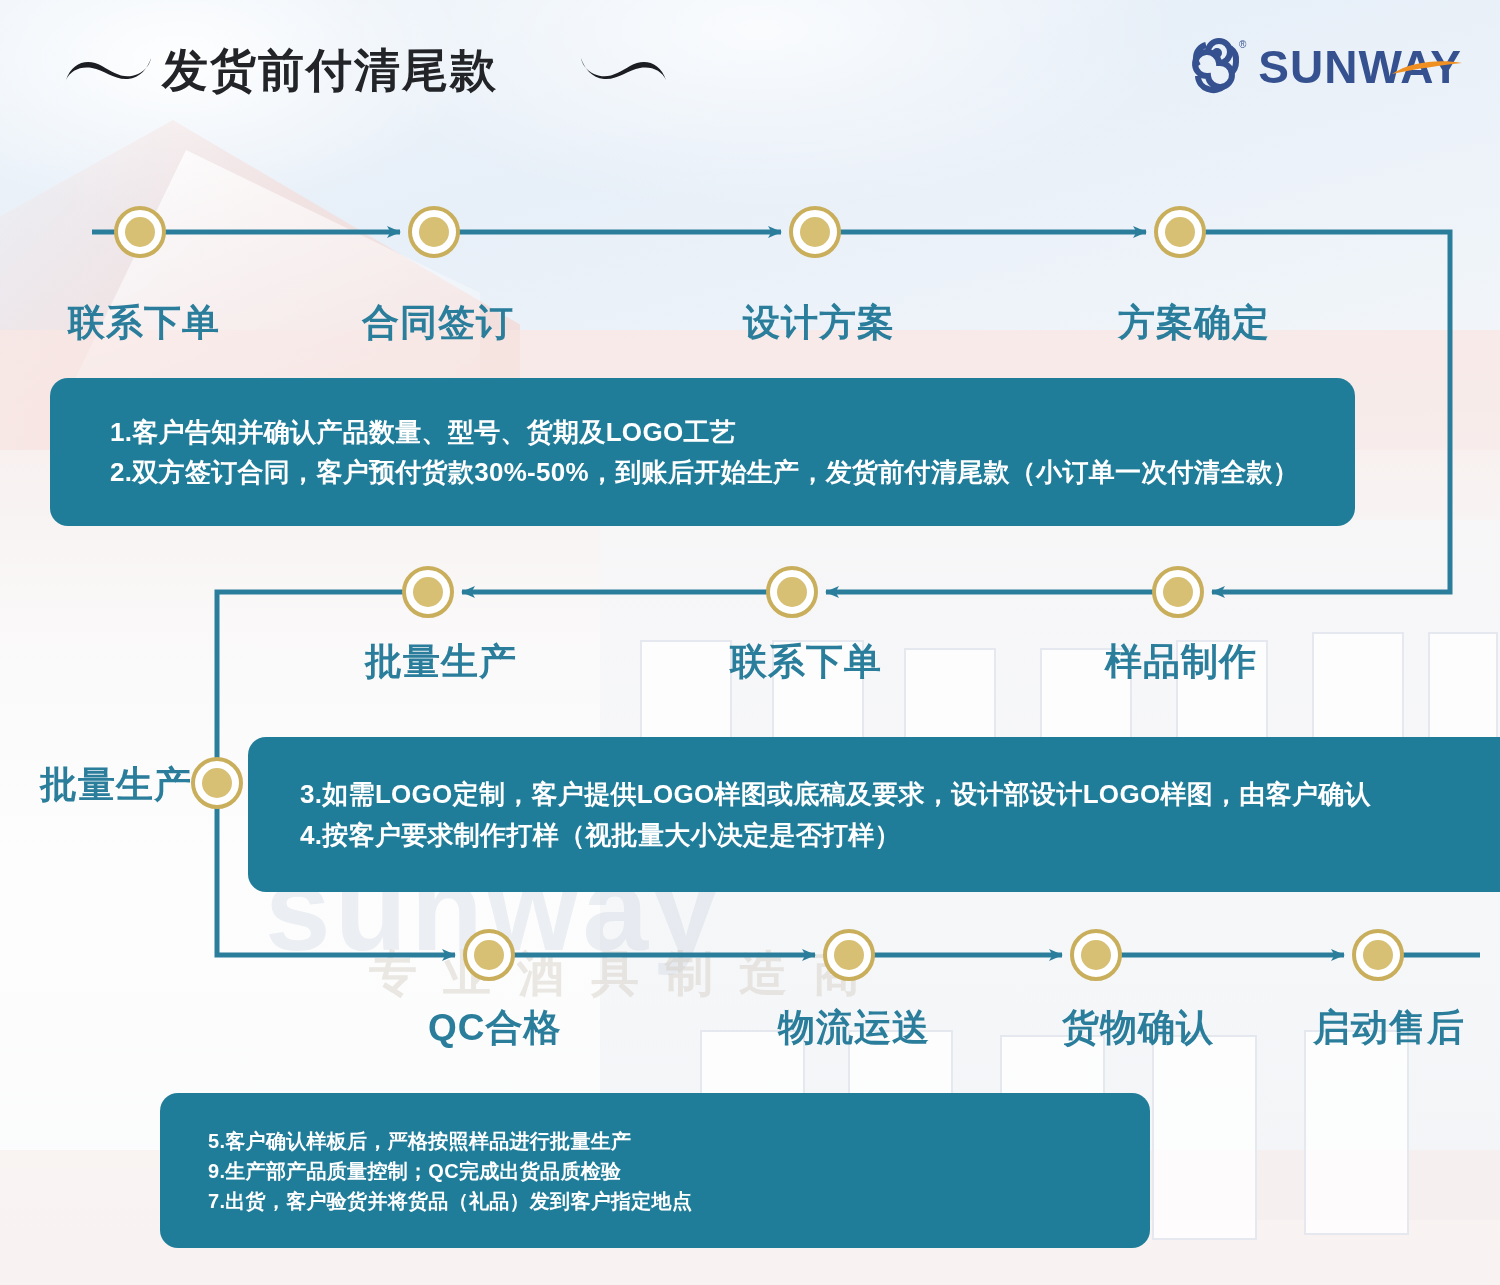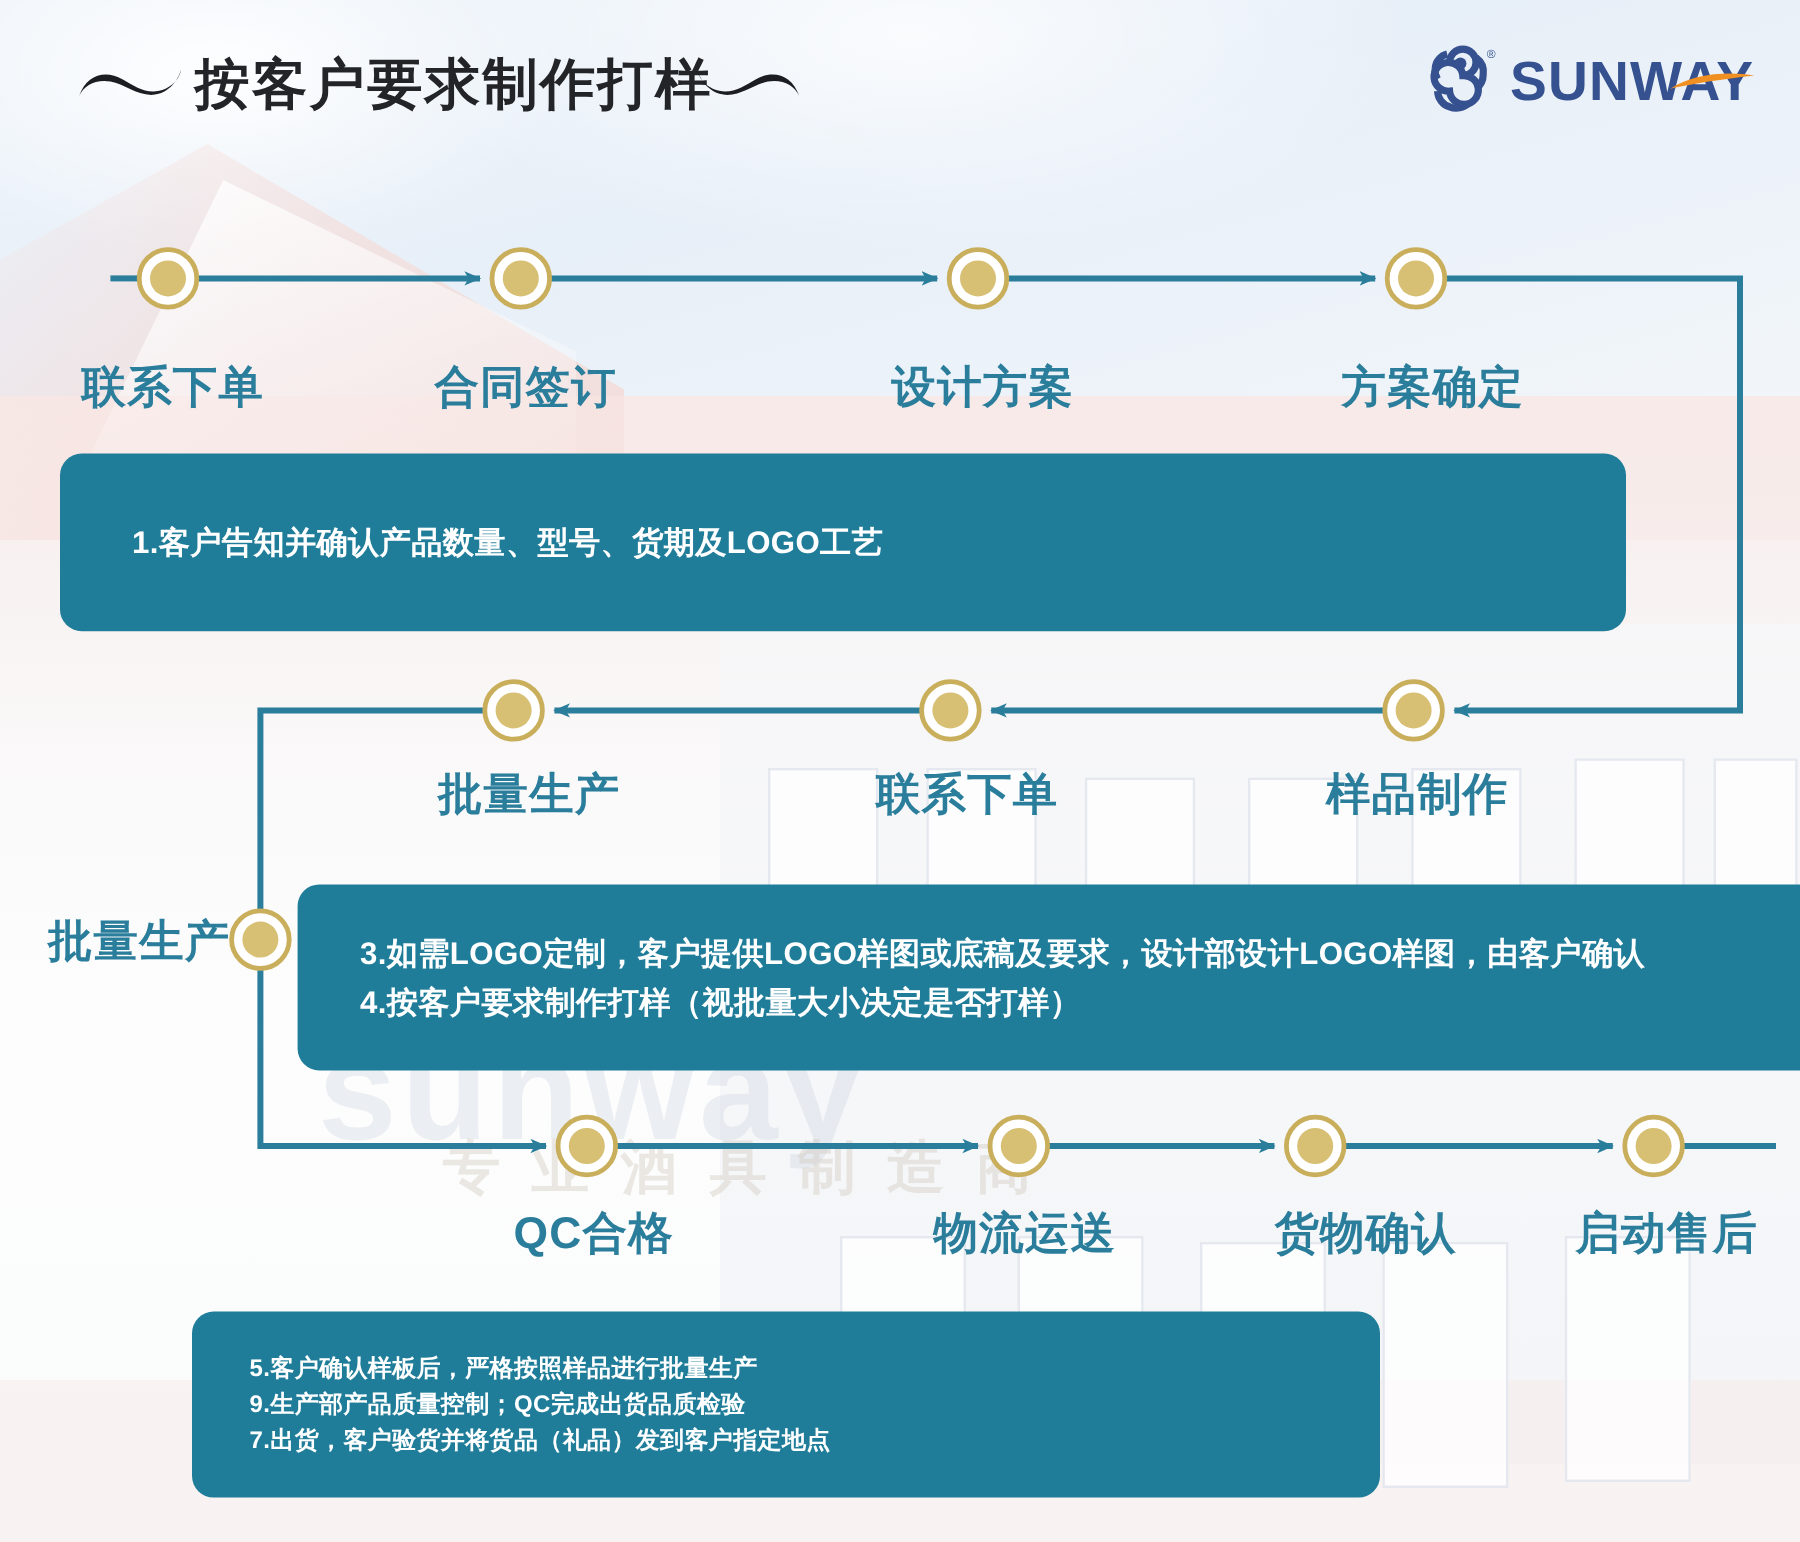--- a/index.html
+++ b/index.html
@@ -221,21 +221,21 @@
     </g>
   </g>
 </svg>
 
 <div id="content">
 
   <svg class="flourish left" width="92" height="46" viewBox="0 0 92 46">
     <path d="M4,30 C10,12 26,8 40,16 C52,23 62,30 76,24 C84,20 88,14 89,8
              C86,18 78,28 66,29 C52,30 42,20 30,18 C18,16 8,21 4,30 Z" fill="#1b1d22"></path>
   </svg>
-  <h1 class="page-title">按客户要求制作打样</h1>
+  <h1 class="page-title">发货前付清尾款</h1>
   <svg class="flourish right" width="92" height="46" viewBox="0 0 92 46">
     <path d="M88,30 C82,12 66,8 52,16 C40,23 30,30 16,24 C8,20 4,14 3,8
              C6,18 14,28 26,29 C40,30 50,20 62,18 C74,16 84,21 88,30 Z" fill="#1b1d22"></path>
   </svg>
 
   <div class="logo">
     <svg width="62" height="62" viewBox="0 0 62 62">
       <g fill="none" stroke="#36518f" stroke-width="6">
         <path d="M22,16 a11,11 0 1,1 11,11 a12,12 0 1,0 -11,13 a12,12 0 1,0 11,-13"></path>
         <path d="M20,9 a13,13 0 0,0 -10,12 a13,13 0 0,0 2,9"></path>
@@ -264,20 +264,21 @@
 
   <div class="node-label" style="left:40px; top:760px;">批量生产</div>
 
   <div class="node-label" style="left:428px; top:1003px;">QC合格</div>
   <div class="node-label" style="left:778px; top:1003px;">物流运送</div>
   <div class="node-label" style="left:1062px;top:1003px;">货物确认</div>
   <div class="node-label" style="left:1313px;top:1003px;">启动售后</div>
 
   <div class="info-box" id="box1">
     <div class="info-line">1.客户告知并确认产品数量、型号、货期及LOGO工艺</div>
+    <div class="info-line">2.双方签订合同，客户预付货款30%-50%，到账后开始生产，发货前付清尾款（小订单一次付清全款）</div>
   </div>
 
   <div class="info-box" id="box2">
     <div class="info-line">3.如需LOGO定制，客户提供LOGO样图或底稿及要求，设计部设计LOGO样图，由客户确认</div>
     <div class="info-line">4.按客户要求制作打样（视批量大小决定是否打样）</div>
   </div>
 
   <div class="info-box" id="box3">
     <div class="info-line">5.客户确认样板后，严格按照样品进行批量生产</div>
     <div class="info-line">9.生产部产品质量控制；QC完成出货品质检验</div>

